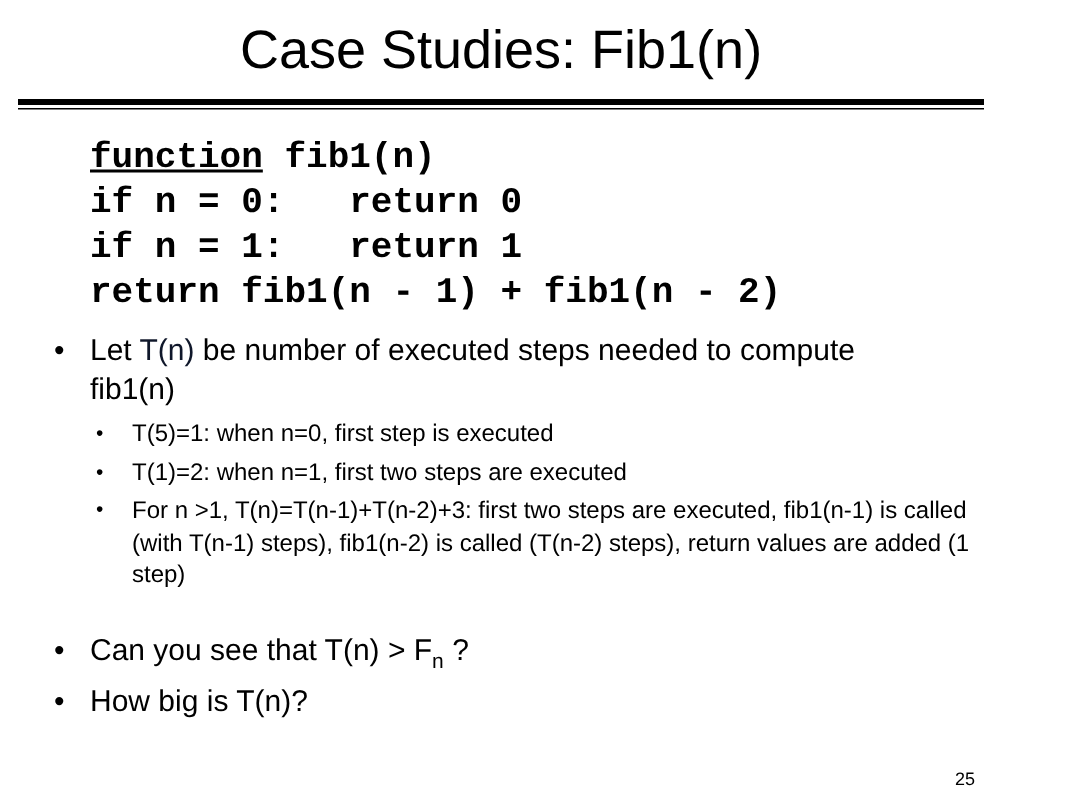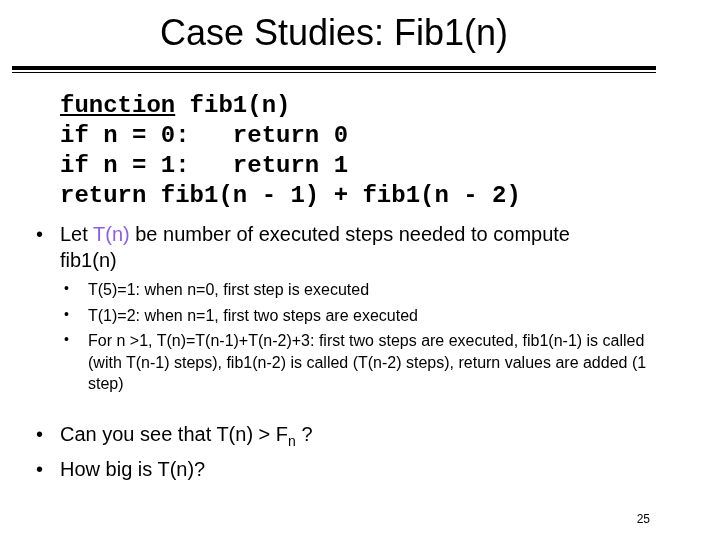--- a/index.html
+++ b/index.html
@@ -75,21 +75,21 @@
     width: 24px;
     flex: 0 0 24px;
     text-align: left;
     line-height: 1.35;
     font-size: 14px;
   }
   .b2 .txt {
     flex: 1;
     line-height: 1.35;
   }
-  .tn { color: #8b5cf6; }
+  .tn { color: #0f172a; }
   .sub { font-size: 0.7em; vertical-align: sub; }
   .pgnum {
     position: absolute;
     right: 18px;
     bottom: 14px;
     font-size: 12px;
   }
   .qblock {
     margin-top: 26px;
   }

